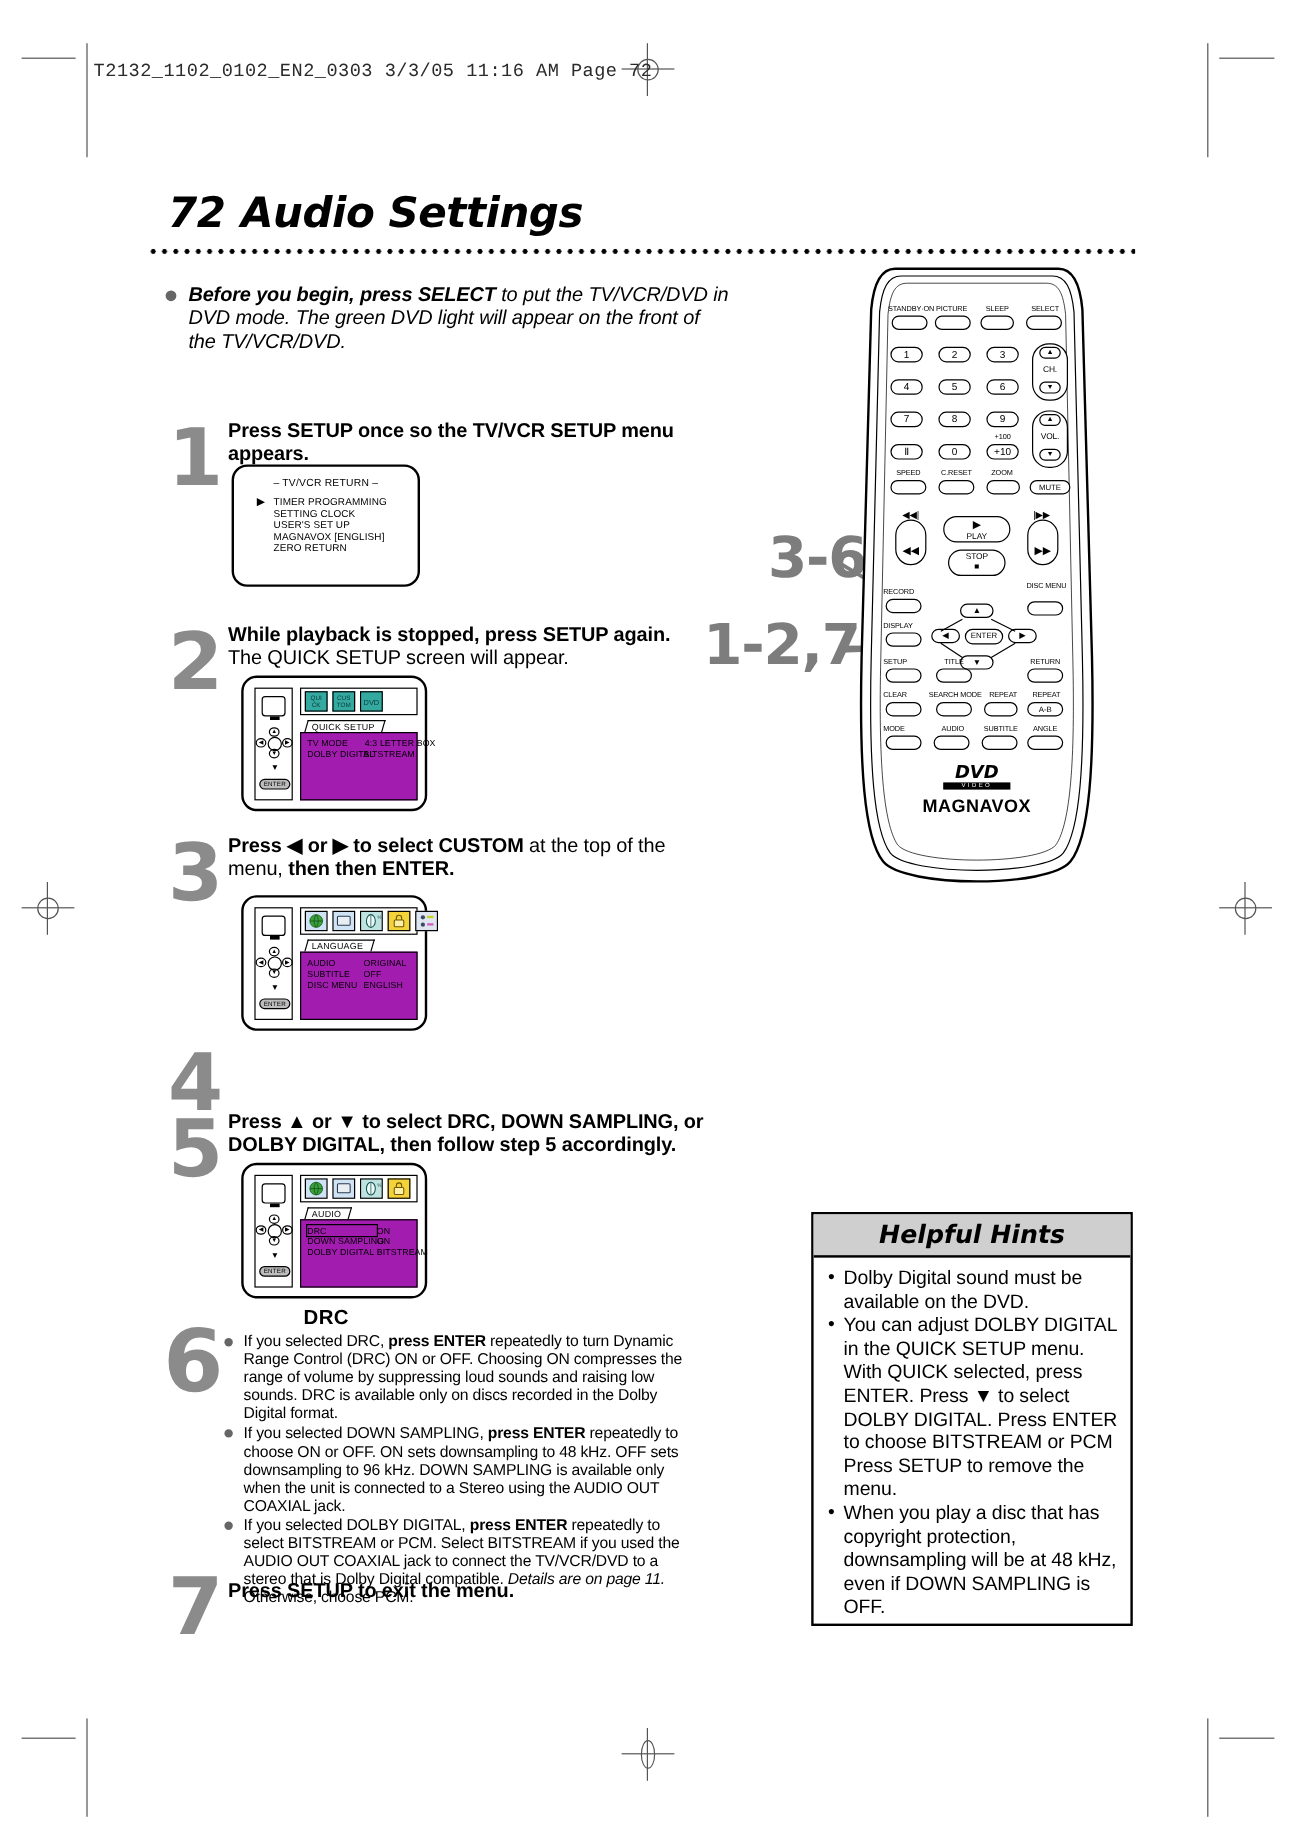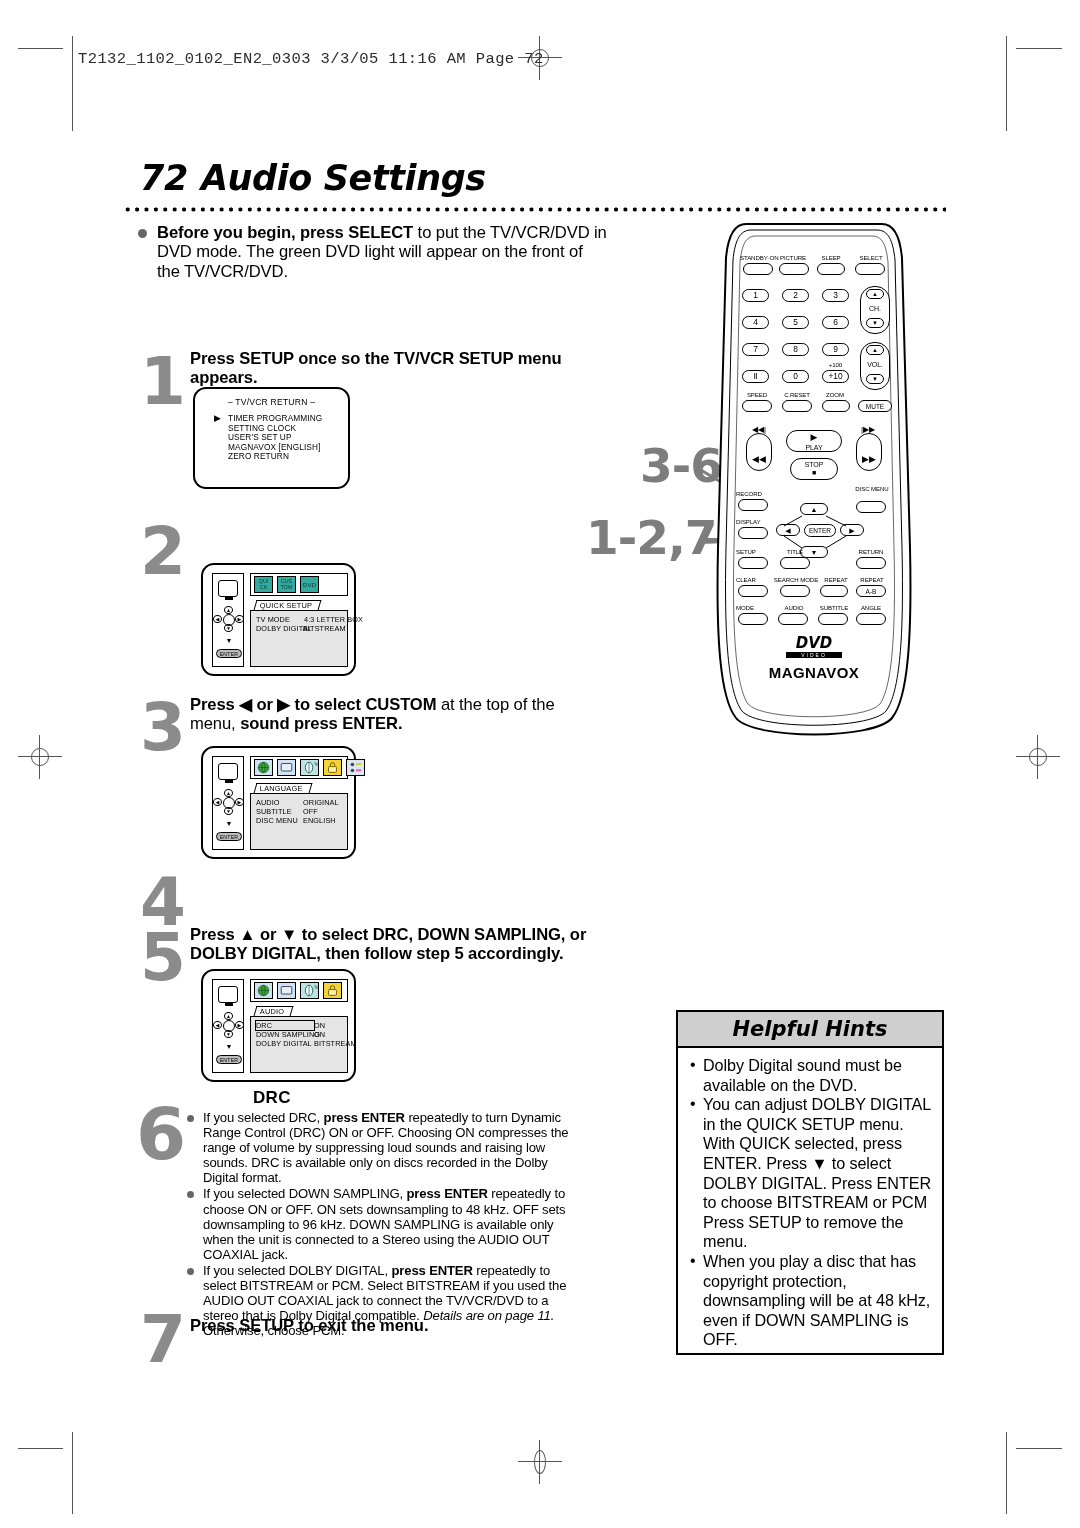--- a/index.html
+++ b/index.html
@@ -48,21 +48,21 @@
     background-size: 9.4px 9px;
     background-repeat: repeat-x;
     background-position: left center;
   }
 
   
   .intro {
     position:absolute; left:138px; top:222px; width:470px;
     font-size:16.6px; line-height:19.3px; letter-spacing:-0.1px;
   }
-  .bullet-para { position:relative; padding-left:19px; margin-top:1px; }
+  .bullet-para { position:relative; padding-left:19px; margin-top:14px;font-style:italic; }
   .bdot {
     position:absolute; left:0; top:6px; width:9px; height:9px;
     border-radius:50%; background:#666;
   }
   .bullet-para b { font-weight:bold; }
 
   
   .stepnum {
     position:absolute;
     font-family:"DejaVu Sans", sans-serif;
@@ -112,21 +112,21 @@
   .icon-glyph { width:100%; height:100%; display:block; }
 
   .osd-tab {
     position:absolute; font-size:7.4px; letter-spacing:0.2px;
     border:1px solid #000; border-bottom:none;
     padding:0 7px 0 4px; background:#fff;
     transform: skewX(-16deg);
   }
   .osd-tab span { display:inline-block; transform: skewX(16deg); }
   .osd-panel {
-    position:absolute; border:1px solid #000; background:#e5e5e5;text-decoration:underline;
+    position:absolute; border:1px solid #000; background:#a21caf;text-decoration:underline;
   }
   .osd-rows {
     position:absolute;
     font-size:7.3px; line-height:9.2px; letter-spacing:0.1px; white-space:nowrap;
   }
   .osd-rows .row { position:relative; height:9.2px; }
   .osd-rows .lbl { position:absolute; left:0; }
   .osd-rows .val { position:absolute; }
   .osd-rows .sel { outline:1px solid #000; }
 
@@ -261,20 +261,24 @@
       <span class="arw" style="top:0;">▶</span>
       <div>TIMER PROGRAMMING</div>
       <div>SETTING CLOCK</div>
       <div>USER'S SET UP</div>
       <div>MAGNAVOX  [ENGLISH]</div>
       <div>ZERO RETURN</div>
     </div>
   </div>
 
   <div class="stepnum" style="left:140px; top:522px;">2</div>
+  <div class="steptext" style="left:190px; top:519px; width:410px;">
+    <b>While playback is stopped, press SETUP again.</b><br>
+    <span>The QUICK SETUP screen will appear.</span>
+  </div>
 
   <div class="osd" style="left:201px; top:563px; width:155px; height:113px;">
     <div class="osd-sidebar" style="left:9px; top:8px; width:32px; height:94px;">
       <div class="side-tv" style="left:5px; top:6px;"></div>
       <div class="dpad" style="left:1px; top:33px;">
         <div class="cir"></div>
         <div class="k ku">▲</div>
         <div class="k kd">▼</div>
         <div class="k kl">◀</div>
         <div class="k kr">▶</div>
@@ -318,21 +322,21 @@
         <div class="row">
           <span class="lbl">DOLBY DIGITAL</span>
           <span class="val" style="left:47px;">BITSTREAM</span>
         </div>
       </div>
     </div>
   </div>
 
   <div class="stepnum" style="left:140px; top:698px;">3</div>
   <div class="steptext" style="left:190px; top:695px; width:405px;">
-    <b>Press ◀ or ▶ to select CUSTOM</b><span> at the top of the menu, </span><b>sound press ENTER.</b>
+    <b>Press ◀ or ▶ to select CUSTOM</b><span> at the top of the menu, </span><b>then then ENTER.</b>
   </div>
 
   <div class="osd" style="left:201px; top:746px; width:155px; height:113px;">
     <div class="osd-sidebar" style="left:9px; top:8px; width:32px; height:94px;">
       <div class="side-tv" style="left:5px; top:6px;"></div>
       <div class="dpad" style="left:1px; top:33px;">
         <div class="cir"></div>
         <div class="k ku">▲</div>
         <div class="k kd">▼</div>
         <div class="k kl">◀</div>

